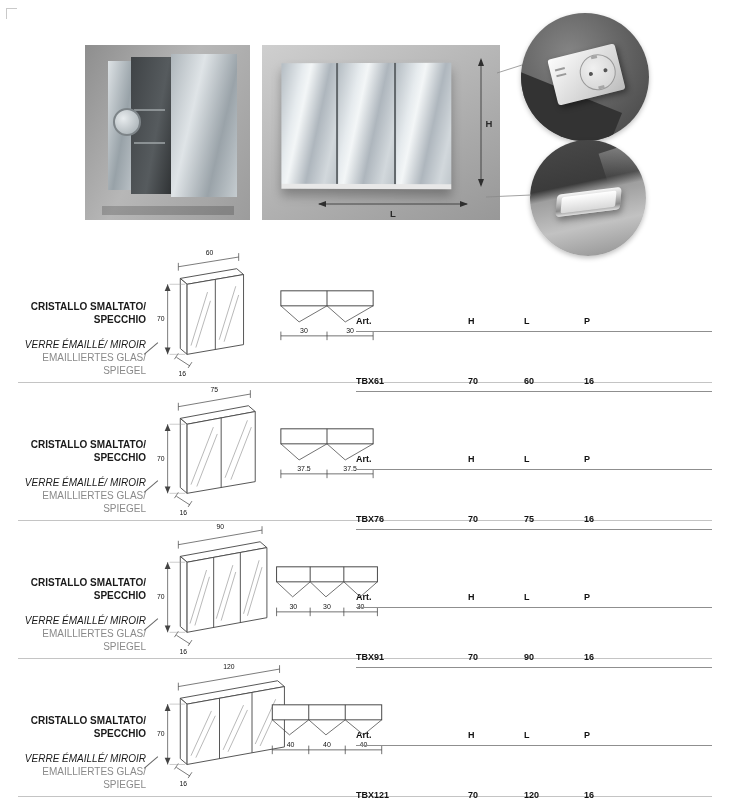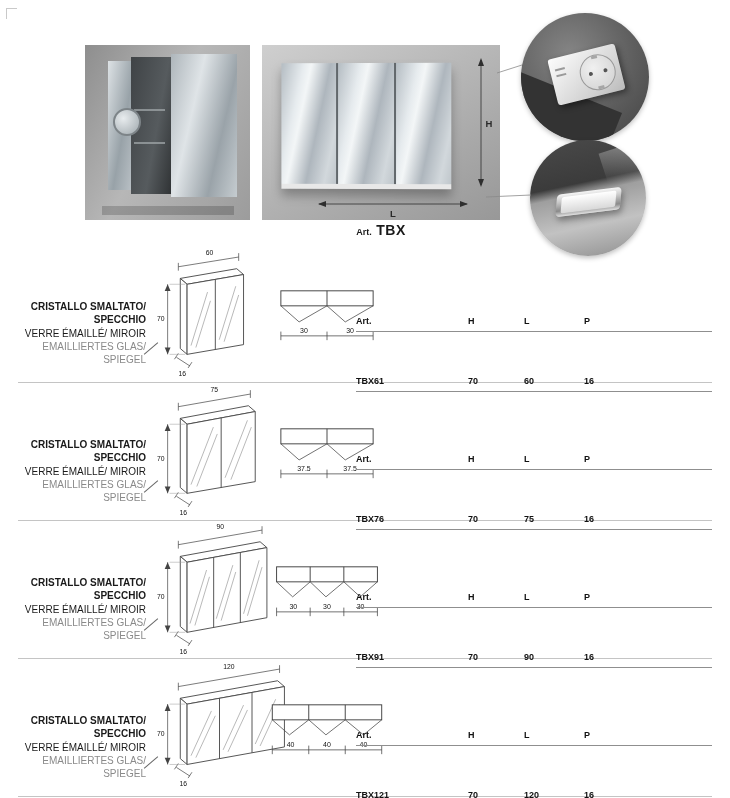--- a/index.html
+++ b/index.html
@@ -57,21 +57,21 @@
   .leads{position:absolute;left:0;top:0;width:730px;height:260px;pointer-events:none;}
   .art-caption{position:absolute;left:262px;top:221px;width:238px;text-align:center;}
   .art-prefix{font-size:9px;font-weight:bold;}
   .art-code{font-size:14px;font-weight:bold;letter-spacing:.5px;}
   
   .product-row{position:absolute;left:18px;width:694px;height:138px;border-bottom:1px solid #c4c4c4;}
   .r1{top:244px;} .r2{top:382px;} .r3{top:520px;} .r4{top:658px;}
   .mat{position:absolute;left:0;top:56px;width:128px;text-align:right;
        font-size:10px;line-height:1.3;color:#1a1a1a;}
   .mat-it{font-weight:bold;}
-  .mat-fr{margin-top:1px;}
+  .mat-fr{font-style:italic;margin-top:12px;}
   .mat-de{color:#8a8a8a;}
   .leader{position:absolute;left:124px;top:104px;width:18px;height:1px;background:#666;transform:rotate(-40deg);}
   .iso{position:absolute;left:136px;top:1px;width:146px;height:135px;}
   .iso line,.iso polygon,.iso polyline{vector-effect:non-scaling-stroke;}
   .iso text,.sect text{font-family:"Liberation Sans",sans-serif;font-size:7px;fill:#111;text-anchor:middle;}
   .sect{position:absolute;left:250px;top:40px;width:118px;height:78px;}
   .sect text{font-size:6.5px;}
   .spec{position:absolute;left:338px;top:70px;width:356px;font-size:9px;font-weight:bold;color:#111;}
   .spec .tr{display:grid;grid-template-columns:112px 56px 60px 1fr;padding:2px 0 5px;border-bottom:1px solid #8f8f8f;}
   .spec .tdata{padding-top:5px;margin-top:39px;}
@@ -137,24 +137,20 @@
     <div class="light-fixture">
       <div class="light-inner"></div>
     </div>
   </div>
 
   <svg class="leads" viewBox="0 0 730 260">
     <line x1="497" y1="73" x2="522" y2="65" stroke="#8a8a8a" stroke-width="0.8"></line>
     <line x1="486" y1="197" x2="531" y2="195" stroke="#8a8a8a" stroke-width="0.8"></line>
   </svg>
 
-  <div class="art-caption">
-    <span class="art-prefix">Art.</span>
-    <span class="art-code">TBX</span>
-  </div>
 
   <div class="product-row r1">
     <div class="mat">
       <div class="mat-it">CRISTALLO SMALTATO/</div>
       <div class="mat-it">SPECCHIO</div>
       <div class="mat-fr">VERRE ÉMAILLÉ/ MIROIR</div>
       <div class="mat-de">EMAILLIERTES GLAS/</div>
       <div class="mat-de">SPIEGEL</div>
     </div>
     <div class="leader"></div>

